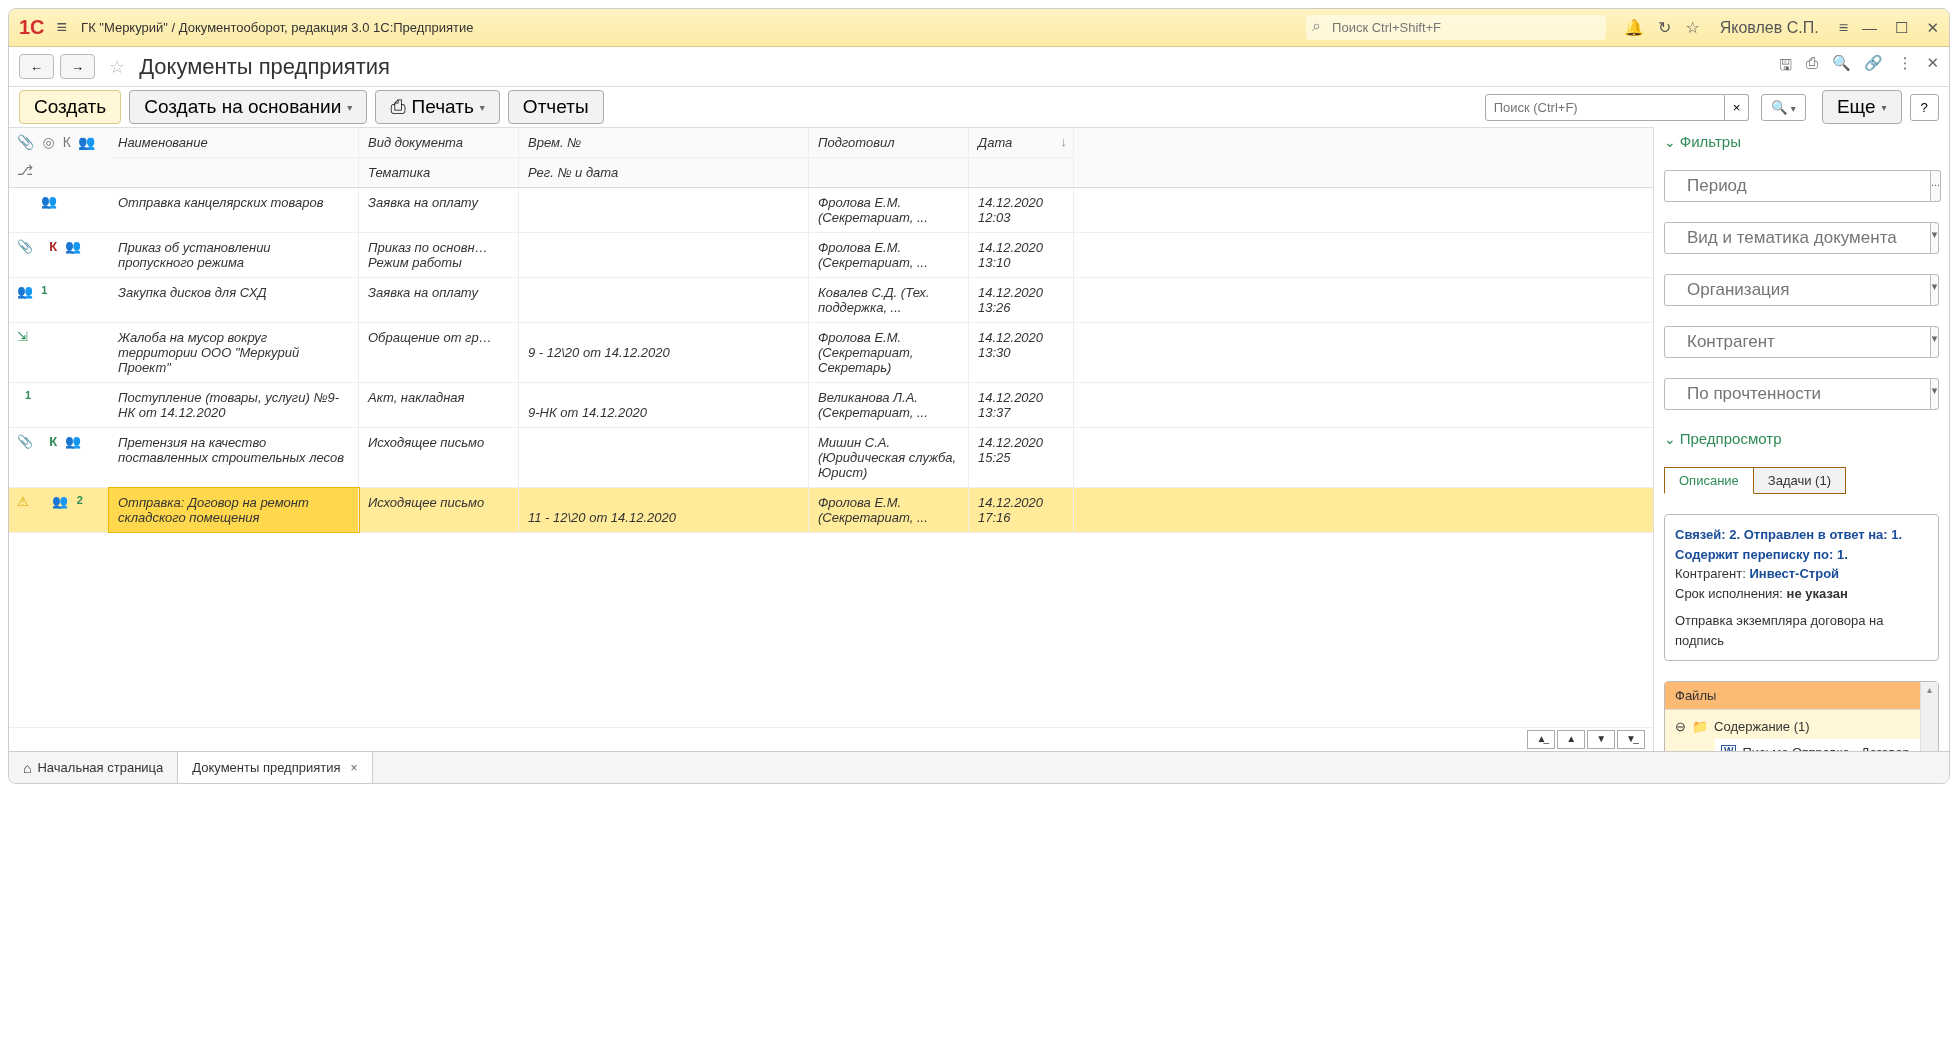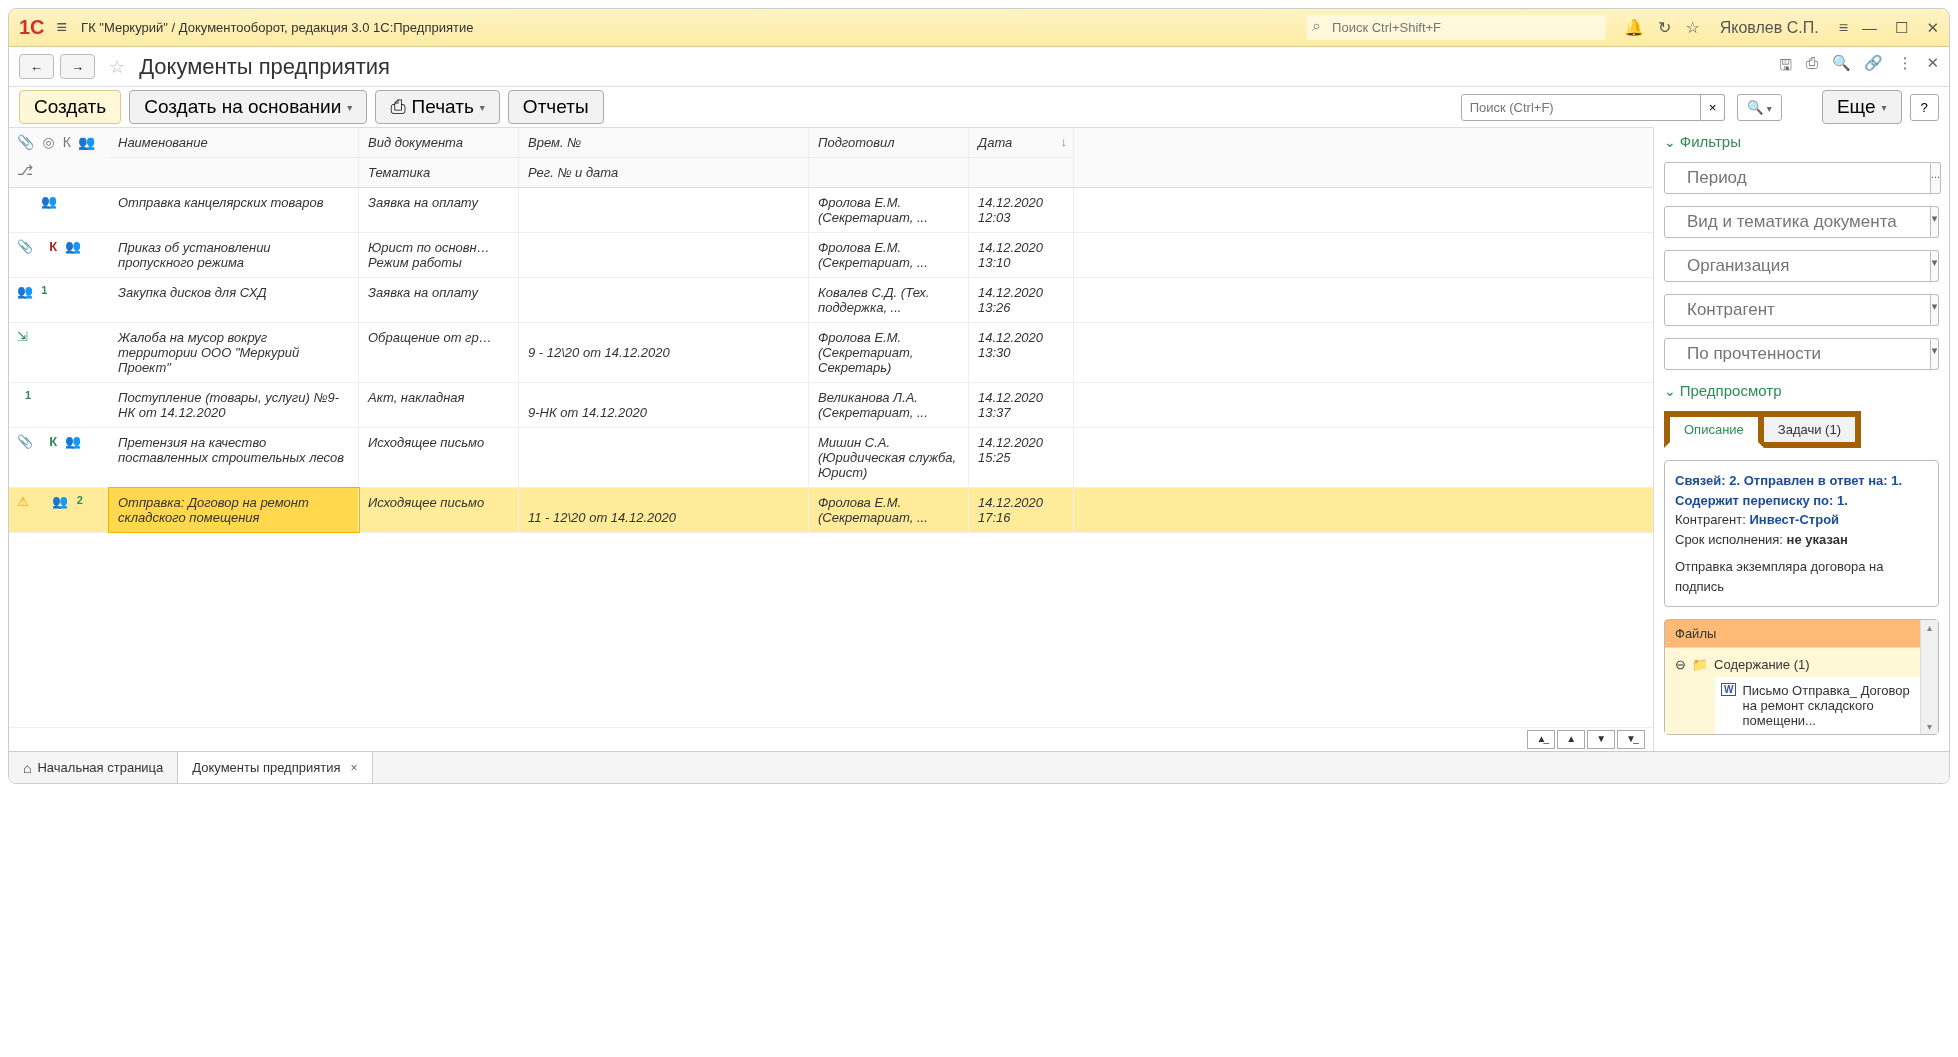--- a/index.html
+++ b/index.html
@@ -66,29 +66,29 @@
 .ic-kg { color: #2e8b57; font-weight: bold; }
 .ic-grp { color: #2e8b57; }
 .ic-warn { color: #d9a400; }
 .ic-num { color: #2e8b57; font-size:11px; font-weight:bold;}
 .ic-incoming { color: #2e8b57; }
 
 .scroll-ctrl { height: 24px; display: flex; justify-content: flex-end; gap: 2px; padding: 2px 8px; border-top:1px solid #eee;}
 .scroll-ctrl span { border: 1px solid #aaa; padding: 2px 8px; font-size: 10px; cursor: pointer; }
 
 
-.right-pane { width: 295px; padding: 6px 10px; display: flex; flex-direction: column; gap: 12px; overflow-y:auto; }
+.right-pane { width: 295px; padding: 6px 10px; display: flex; flex-direction: column; gap: 20px; overflow-y:auto; }
 .sect-title { color: #2e8b57; font-size: 15px; display: flex; align-items: center; gap: 4px; }
 .sect-title::before { content: "⌄"; color: #2e8b57; font-size: 14px; }
 .filter-row { display: flex; }
 .filter-row input { flex: 1; border: 1px solid #bbb; padding: 5px 22px; font-size: 17px; border-radius: 3px 0 0 3px; }
 .filter-row .ext { border: 1px solid #bbb; border-left: none; width: 24px; text-align: center; padding: 5px 0; border-radius: 0 3px 3px 0; background: #fafafa; cursor:pointer; font-size: 11px; color:#666;}
 
 .tabs { display: flex; }
-.tab { border: 6px solid #a16207; padding: 5px 14px; font-size: 13px; background: #f2f2f2; cursor: pointer; }
+.tab { border: 1px solid #a16207; padding: 5px 14px; font-size: 13px; background: #f2f2f2; cursor: pointer; }
 .tab.active { background: #fff; color: #2e8b57; border-bottom-color: #fff; }
 .tab + .tab { border-left: none; }
 
 .preview-box { border: 1px solid #bbb; border-radius: 4px; padding: 10px; font-size: 13px; line-height: 1.5; }
 .preview-box .link-blue { color: #1a4d99; font-weight: bold; }
 .preview-box .link-blue2 { color: #1a4d99; font-weight: bold; }
 
 .files-box { border: 1px solid #bbb; border-radius: 4px; }
 .files-head { padding: 6px 10px; background: #fdba74; border-bottom: 1px solid #ddd; }
 .files-tree { padding: 6px 10px; background: #fff7d6; }
@@ -156,21 +156,21 @@
         <span>⎙</span>
         <span>Печать</span>
       </button>
     <button class="btn">Отчеты</button>
     <span class="spacer"></span>
     <span style="display:flex;">
       <input class="search-local" placeholder="Поиск (Ctrl+F)" style="">
       <button class="search-x">×</button>
     </span>
     <button class="btn-search btn-drop">🔍</button>
-    <button class="btn btn-drop" style="margin-left:32px">Еще</button>
+    <button class="btn btn-drop" style="margin-left:8px">Еще</button>
     <button class="btn-q">?</button>
   </div>
 
   <div class="main">
     <div class="table-pane">
 
       <div class="thead">
         <div class="col-icons">
           <span class="icon-hdr">📎</span>
           <span class="icon-hdr">◎</span>
@@ -230,21 +230,21 @@
           <div class="col-icons">
               <span class="ic ic-clip">📎</span>
               <span></span>
               <span class="ic ic-k">К</span>
               <span class="ic ic-grp">👥</span>
             </div>
           <div class="td col-name">
               <span class="line1">Приказ об установлении пропускного режима</span>
             </div>
           <div class="td col-type">
-              <span class="line1">Юрист по основн…</span>
+              <span class="line1">Приказ по основн…</span>
               <span class="line2">Режим работы</span>
             </div>
           <div class="td col-num">
               <span class="line2"></span>
             </div>
           <div class="td col-prep">
               <span class="line1">Фролова Е.М.</span>
               <span class="line2">(Секретариат, ...</span>
             </div>
           <div class="td col-date">

